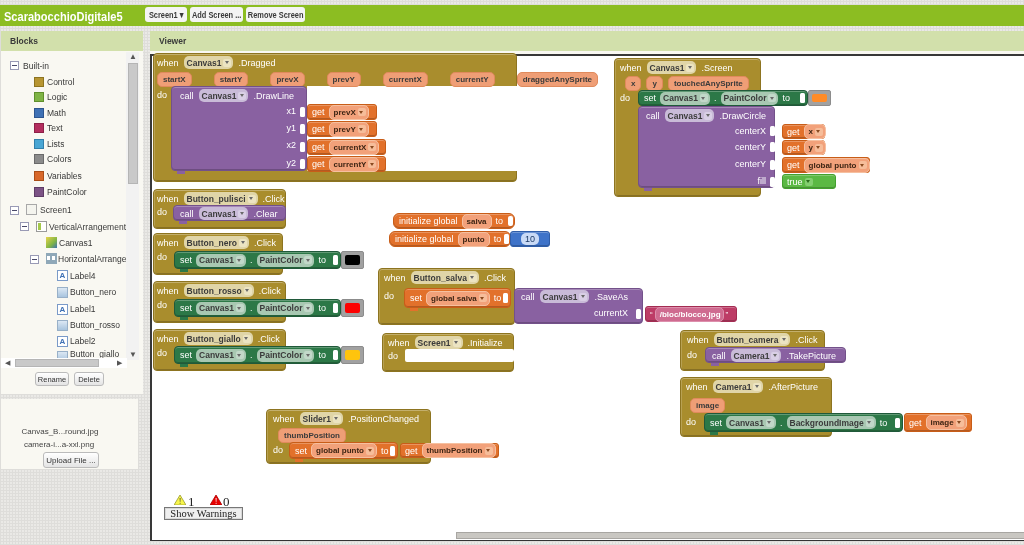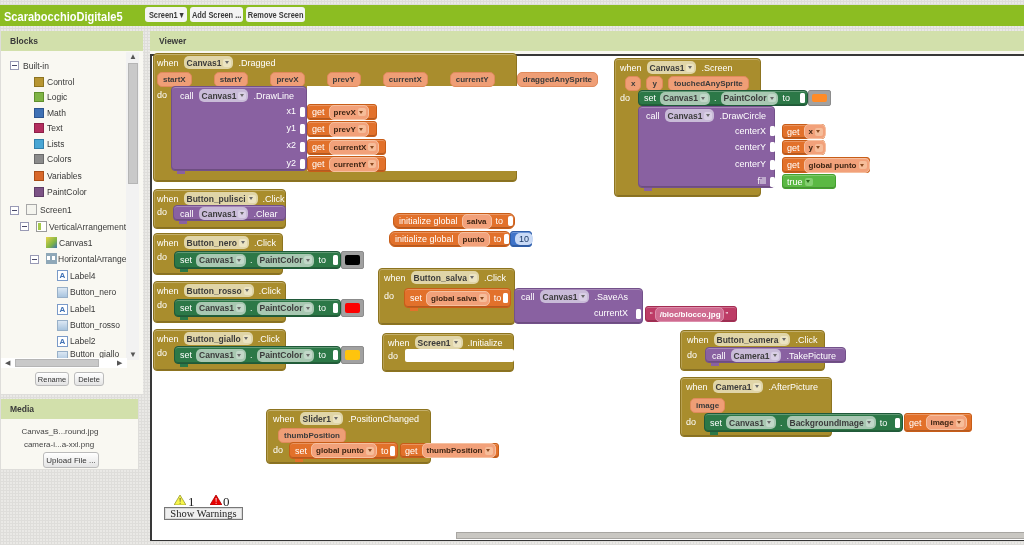--- a/index.html
+++ b/index.html
@@ -83,21 +83,20 @@
       <span>Add Screen ...</span>
     </div>
   <div class="tbtn" style="left:246px;width:59px">
       <span>Remove Screen</span>
     </div>
 
   <div class="pbody" style="left:1px;top:31px;width:142px;height:363px"></div>
   <div class="phead" style="left:1px;top:31px;width:142px;height:20px">Blocks</div>
 
   <div class="pbody" style="left:1px;top:399px;width:137px;height:70px"></div>
-  <div class="phead" style="left:1px;top:399px;width:137px;height:20px">Media</div>
   <div class="abs" style="left:0;top:427px;width:120px;text-align:center;font-size:8px;color:#444">Canvas_B...round.jpg</div>
   <div class="abs" style="left:0;top:440px;width:118px;text-align:center;font-size:8px;color:#444">camera-i...a-xxl.png</div>
   <div class="gbtn" style="left:43px;top:452px;width:56px;height:16px">Upload File ...</div>
 
   <div class="pbody" style="left:150px;top:31px;width:874px;height:510px"></div>
   <div class="phead" style="left:150px;top:31px;width:874px;height:20px">Viewer</div>
   <div class="abs" id="canvas" style="left:150px;top:53.5px;width:874px;height:487px;background:#fff;border:2px solid #383838;border-right:none;border-bottom:1.5px solid #333"></div>
 
   <div class="exp" style="left:10px;top:61px"></div>
   <div class="trow" style="left:23px;top:58px">Built-in</div>
@@ -331,21 +330,21 @@
       <span class="op" style="padding:0 4px">salva</span>
       <span class="kw">to</span>
       <b style="position:absolute;right:1px;top:2px;width:5px;height:10px;background:#fff;border-radius:2px"></b>
     </div>
   <div class="oset" style="left:389px;top:231px;width:122px;height:16px;border-radius:6px">
       <span class="kw">initialize global</span>
       <span class="op" style="padding:0 4px">punto</span>
       <span class="kw">to</span>
     </div>
   <div class="wsock" style="left:504px;top:234px"></div>
-  <div class="get" style="left:510px;top:231px;width:22px;height:16px;background:#3e73c9;border-color:#2f5da8;justify-content:flex-start">
+  <div class="get" style="left:510px;top:231px;width:40px;height:16px;background:#3e73c9;border-color:#2f5da8;justify-content:center">
       <span style="display:inline-flex;align-items:center;background:#c9daf6;border-radius:5px;padding:0 4px;height:12px;font-size:9px;color:#1c3a66">10</span>
     </div>
 
   <div class="ev" style="left:378px;top:268px;width:137px;height:57px"></div>
   <div class="r" style="left:384px;top:271px;gap:5px">
       <span class="kw">when</span>
       <span class="dd g">Button_salva<i></i></span>
       <span class="kw">.Click</span>
     </div>
   <span class="kw abs" style="left:384px;top:291px">do</span>

